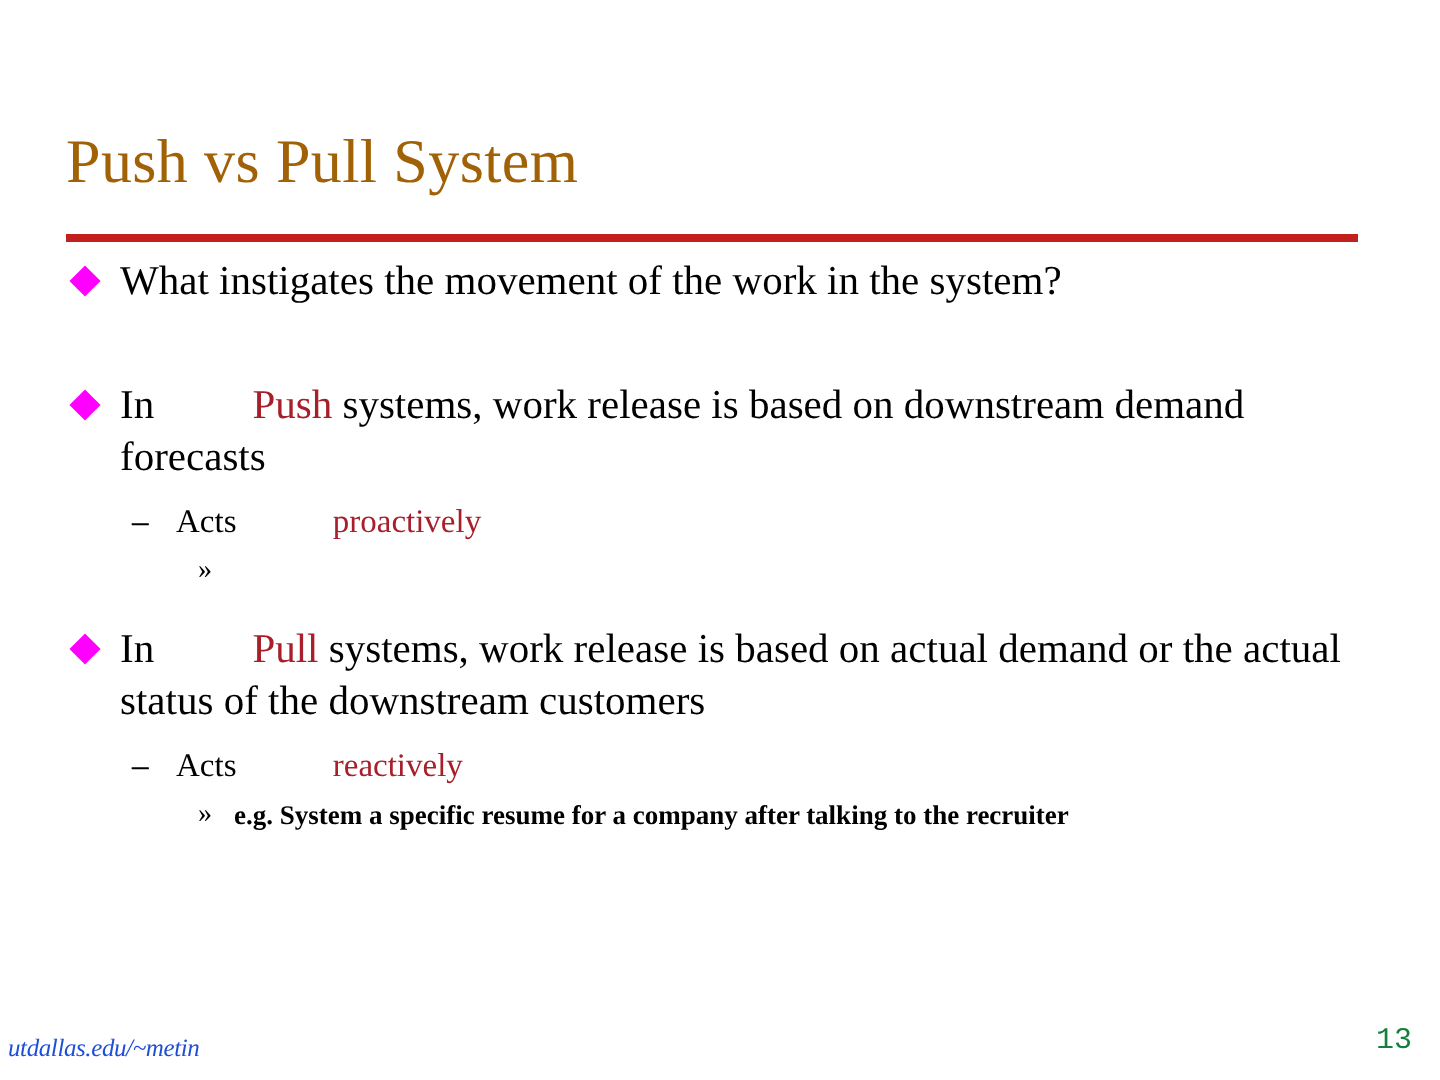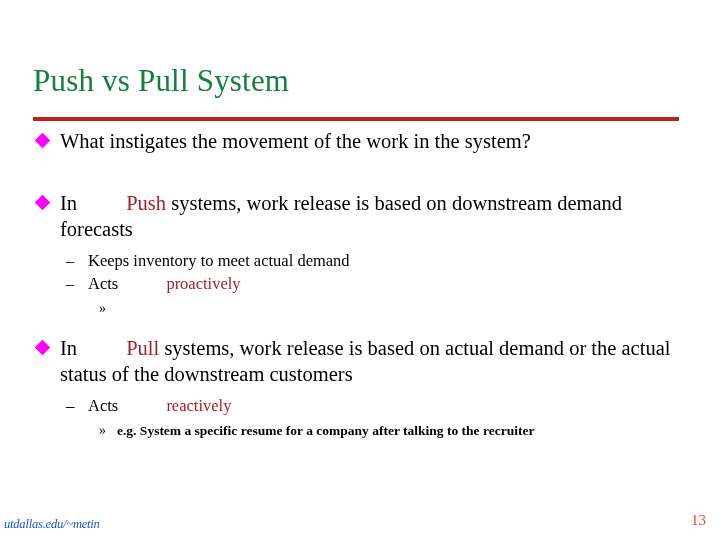--- a/index.html
+++ b/index.html
@@ -19,21 +19,21 @@
     overflow: hidden;
   }
 
   
   #title {
     position: absolute;
     left: 33px;
     top: 63px;
     font-size: 31px;
     line-height: 36px;
-    color: #15803d;
+    color: #a16207;
     font-family: "Liberation Serif", "DejaVu Serif", serif;
     letter-spacing: 0.2px;
     white-space: nowrap;
   }
 
   
   #title-rule {
     position: absolute;
     left: 33px;
     top: 117px;
@@ -121,22 +121,22 @@
     font-style: italic;
     color: #1d4ed8;
     font-family: "Liberation Serif", "DejaVu Serif", serif;
     letter-spacing: -0.2px;
   }
   #page-number {
     position: absolute;
     right: 14px;
     top: 512px;
     font-size: 15px;
-    color: #ef4444;
-    font-family: Liberation Serif, serif;
+    color: #15803d;
+    font-family: Liberation Mono, monospace;
   }
 </style>
 </head>
 <body>
 
 <div id="slide">
 
   <div id="title">Push vs Pull System</div>
 
   <div id="title-rule"></div>
@@ -151,21 +151,20 @@
     <div class="gap-lg"></div>
 
     <div class="l1">
       <span class="diamond"></span><span>In </span><span class="red">Push</span><span> systems, work release is based on downstream demand forecasts</span>
     </div>
 
     <div class="gap-sm"></div>
 
     <div class="l2">
       <span class="dash">–</span>
-      <span>Keeps inventory to meet actual demand</span>
     </div>
 
     <div class="l2">
       <span class="dash">–</span><span>Acts </span><span class="red">proactively</span>
     </div>
 
     <div class="gap-xs"></div>
 
     <div class="l3">
       <span class="guill">»</span>

